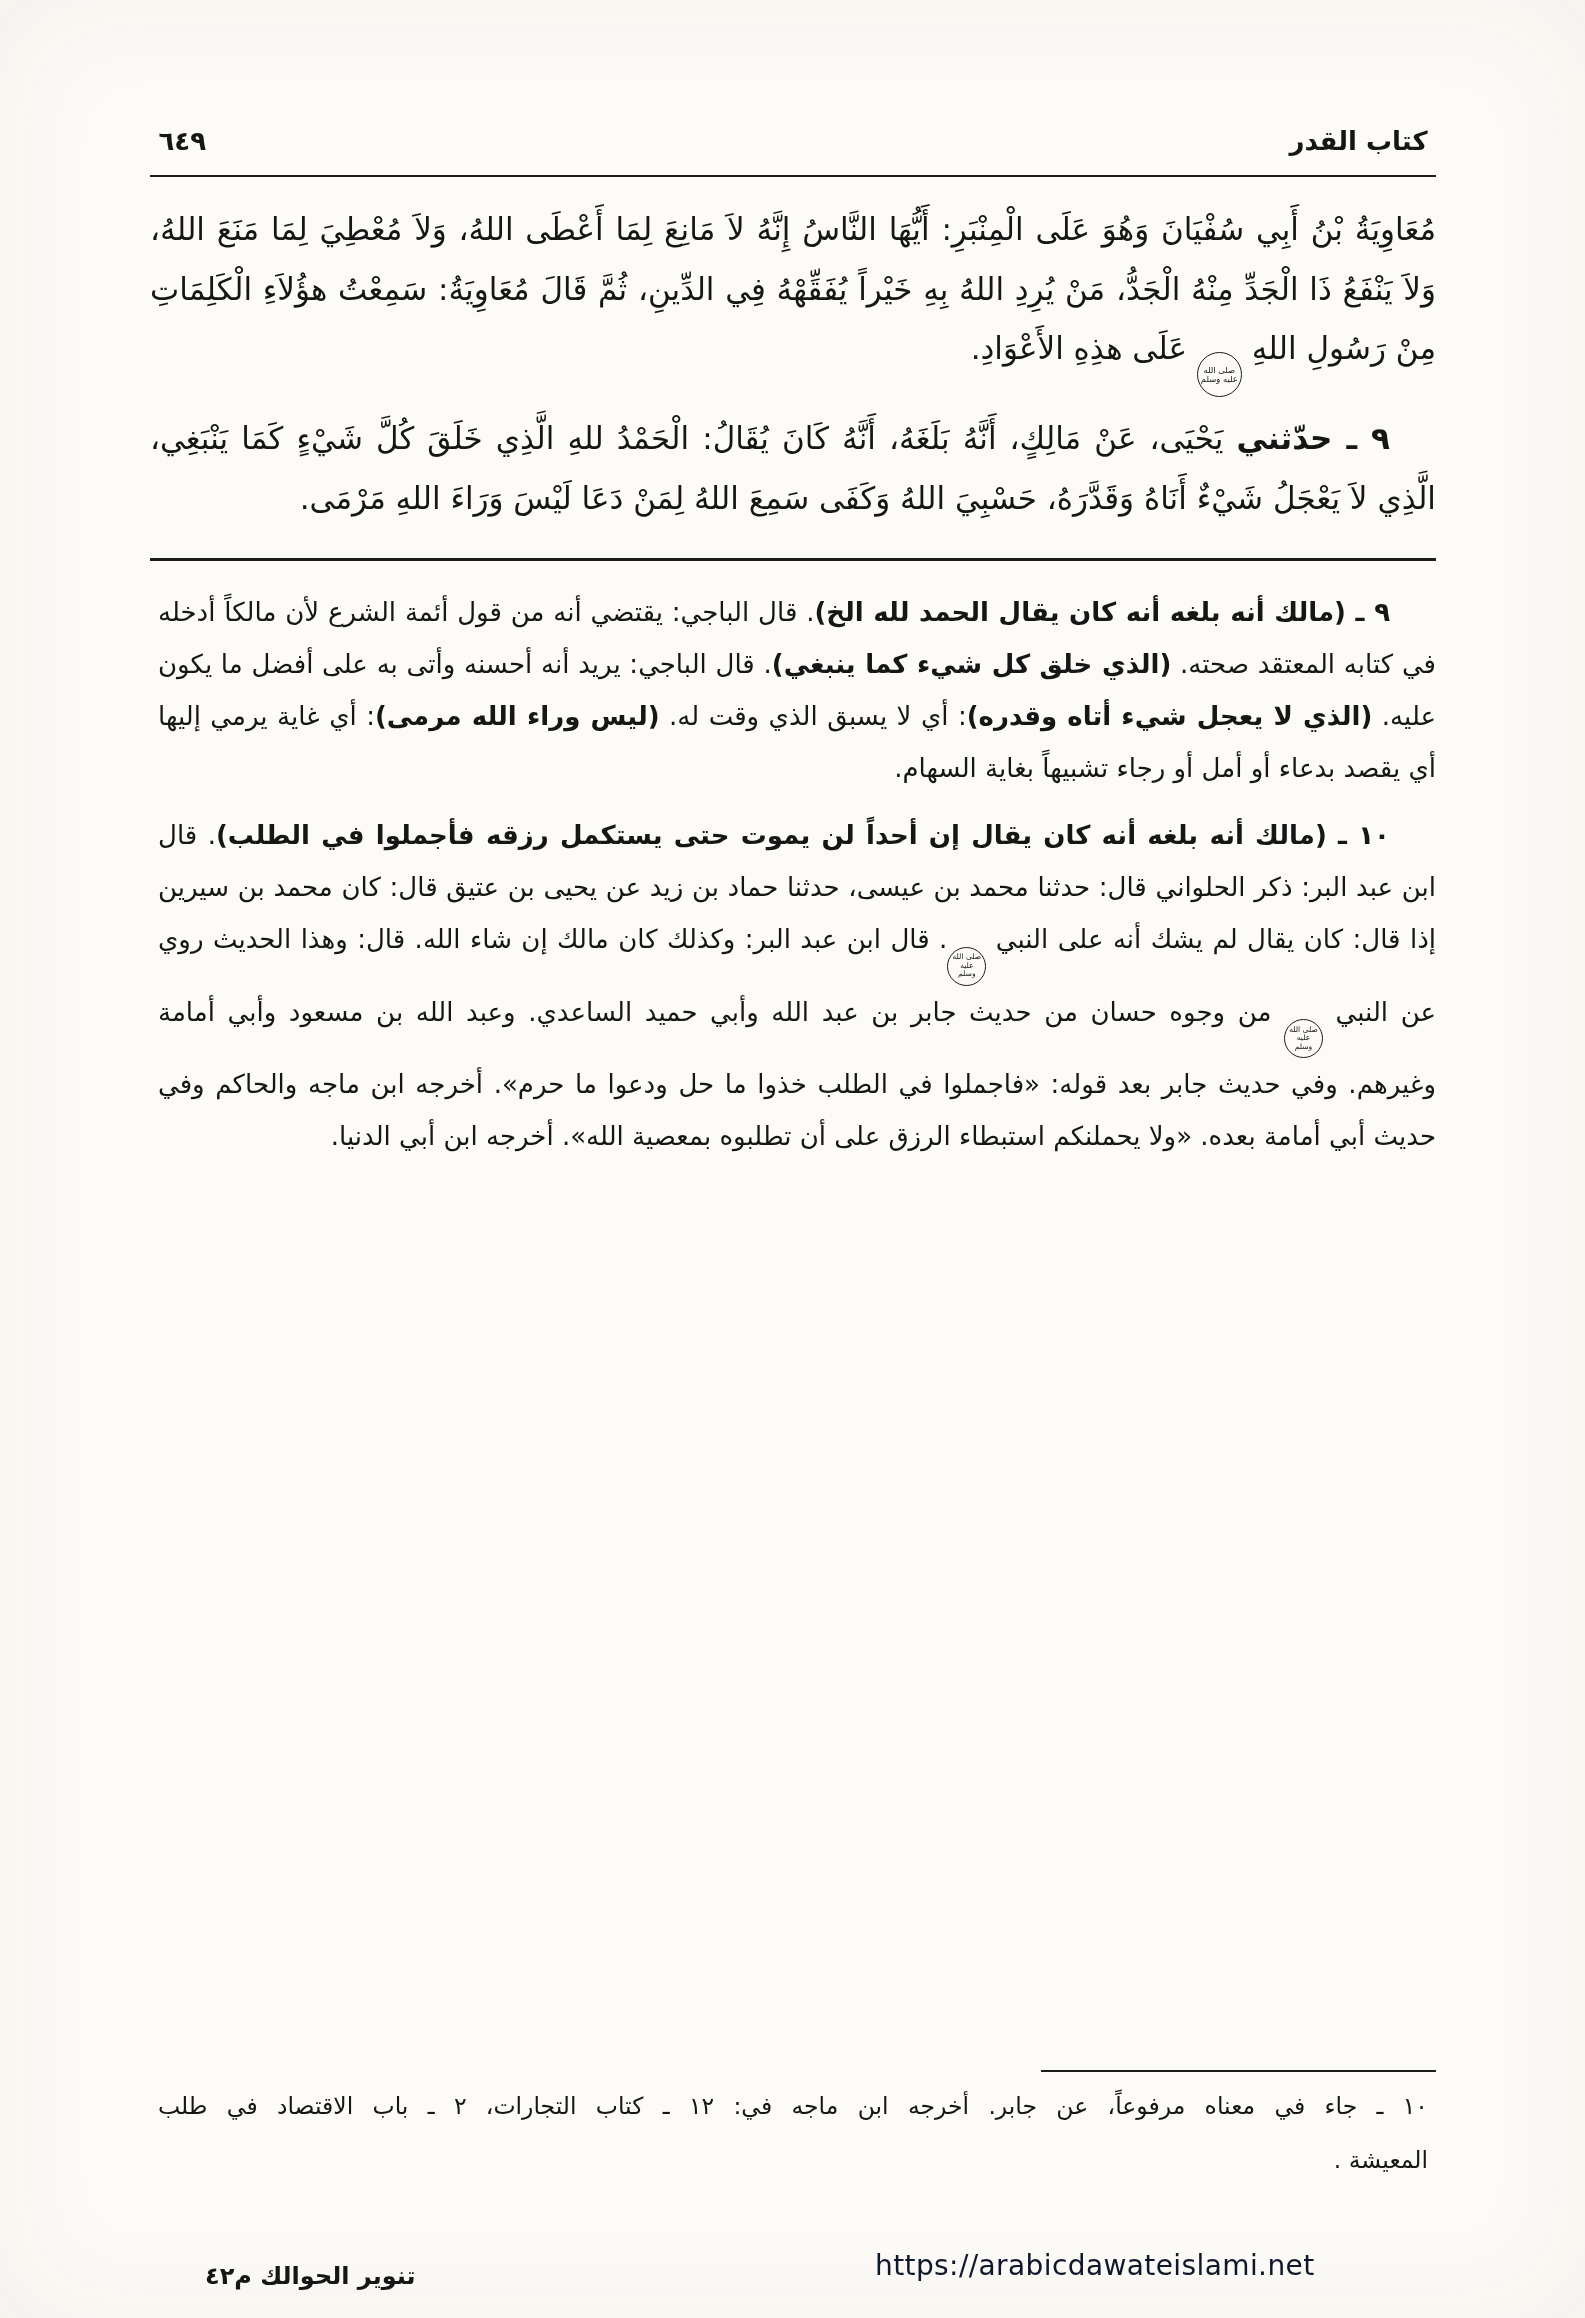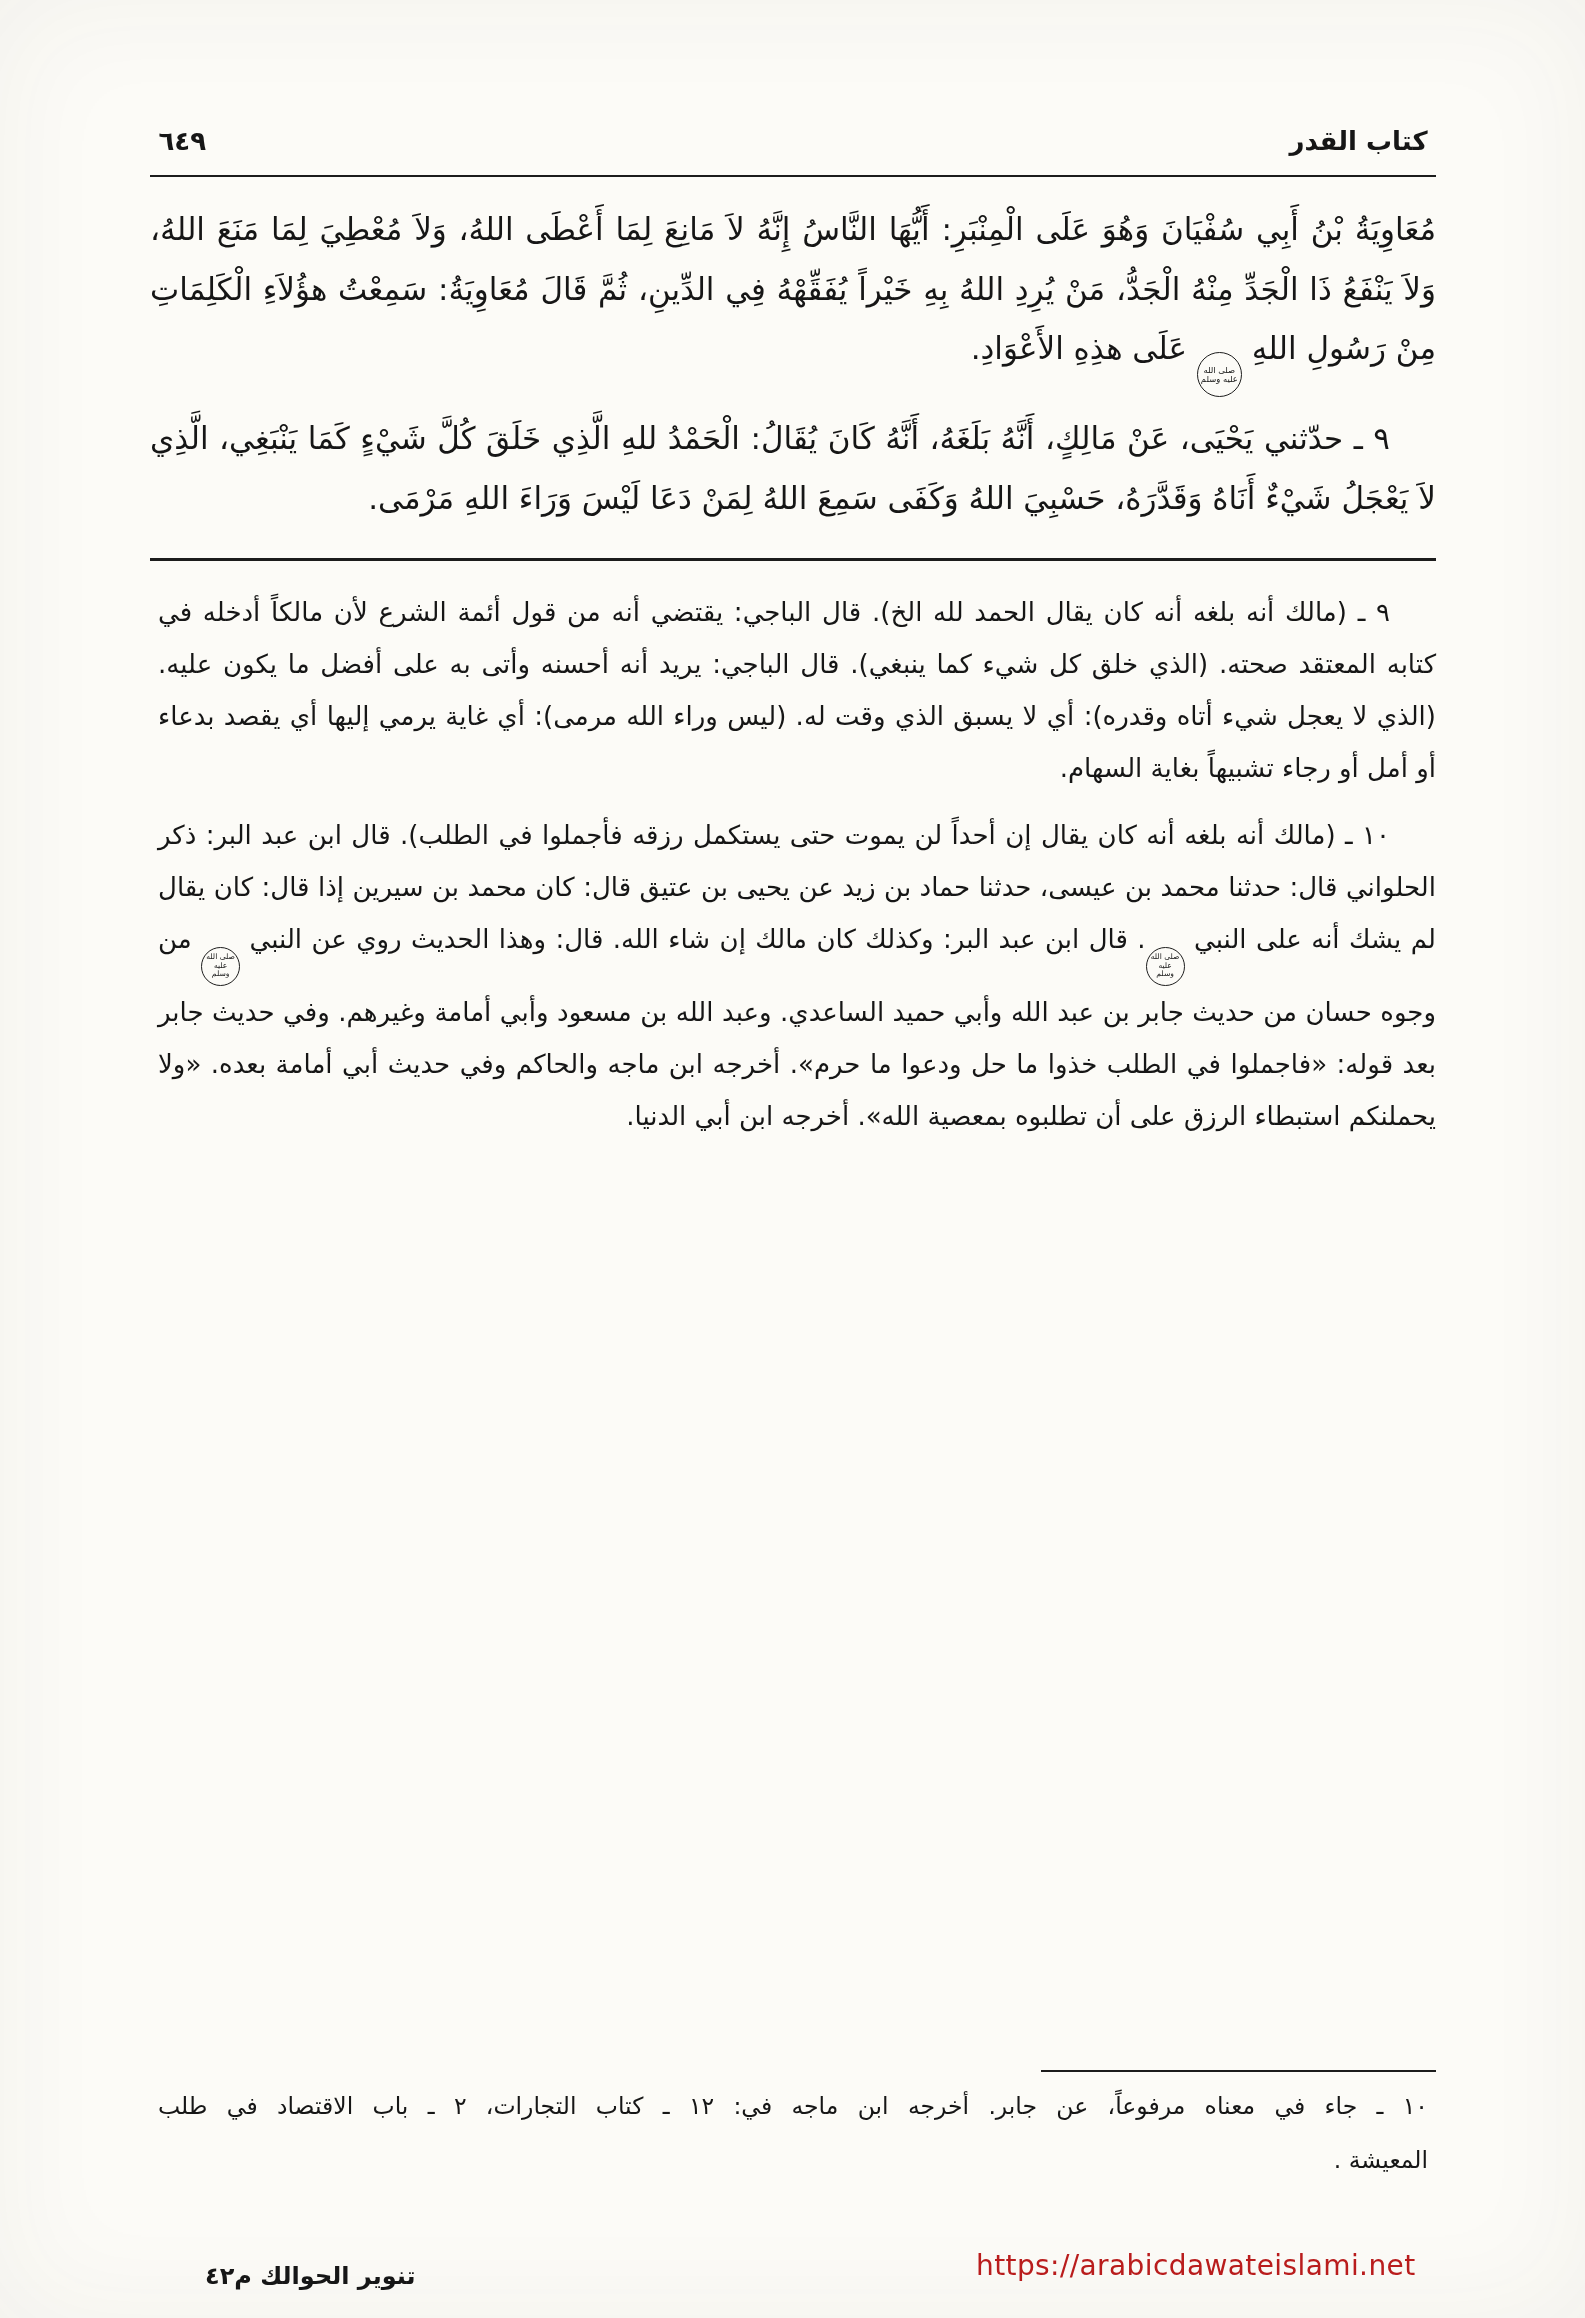--- a/index.html
+++ b/index.html
@@ -44,21 +44,21 @@
   .indent { text-indent: 46px; }
 
   .sharh {
     margin-top: 25px;
     font-size: 26px;
     line-height: 2.0;
     text-align: justify;
   }
   .s-p { margin: 0 0 15px 8px; }
 
-  .b { font-weight: normal; }
+  .b { font-weight: bold; }
 
   .saw {
     display: inline-flex;
     align-items: center;
     justify-content: center;
     width: 45px; height: 45px;
     border: 1.7px solid #1d1d1d;
     border-radius: 50%;
     font-size: 8.4px;
     font-weight: normal;
@@ -89,23 +89,23 @@
 
   .footer-left {
     position: absolute;
     left: 205px; bottom: 29px;
     font-size: 24px;
     font-weight: bold;
     direction: rtl;
   }
   .watermark {
     position: absolute;
-    left: 976px; bottom: 37px;
+    left: 875px; bottom: 37px;
     font-size: 28px;
-    color: #b91c1c;
+    color: #0f172a;
     direction: ltr;
     letter-spacing: 0.4px;
   }
 </style>
 </head>
 <body>
 
 <div class="page">
   <div class="content">
 

